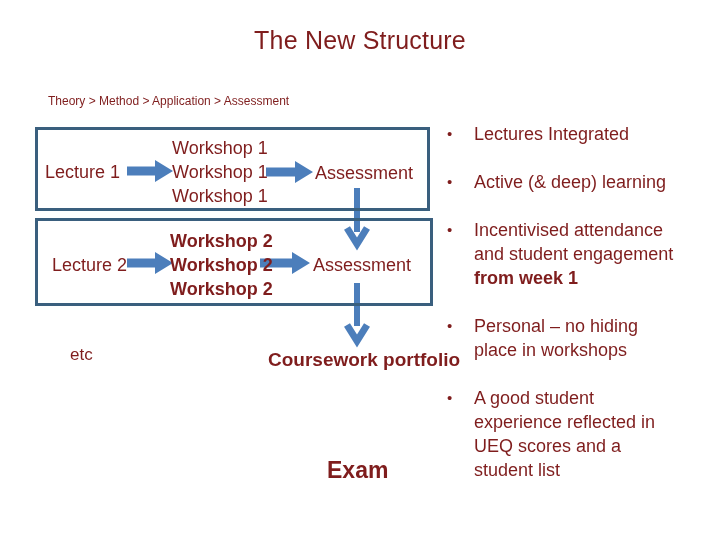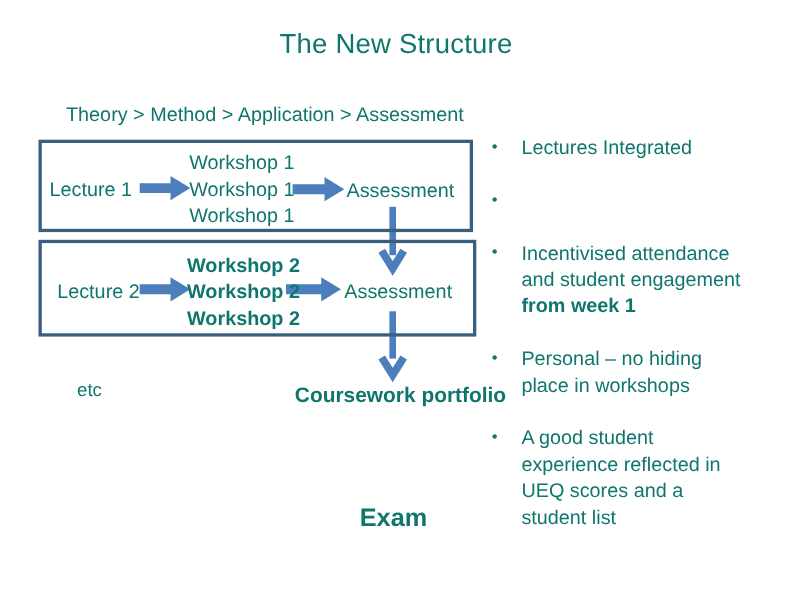--- a/index.html
+++ b/index.html
@@ -1,25 +1,25 @@
 <!DOCTYPE html>
 <html><head>
 <meta charset="utf-8">
 <style>
   html,body{margin:0;padding:0;background:#fff;}
   .slide{
     position:relative;width:720px;height:540px;background:#ffffff;
-    font-family:"Liberation Sans",sans-serif;color:#0f766e;overflow:hidden;
+    font-family:"Liberation Sans",sans-serif;color:#7f1d1d;overflow:hidden;
   }
   .abs{position:absolute;}
   .title{
     left:0;top:26px;width:100%;text-align:center;
     font-size:25px;font-weight:400;letter-spacing:0.2px;z-index:2;
   }
-  .breadcrumb{left:60px;top:94px;font-size:18px;z-index:2;}
+  .breadcrumb{left:48px;top:94px;font-size:12px;z-index:2;}
   .dg-text{font-size:18px;line-height:24px;z-index:2;white-space:nowrap;}
   .lecture-1{left:45px;top:160px;text-align:right;}
   .workshops-1{left:172px;top:136px;}
   .assessment-1{left:315px;top:161px;}
   .lecture-2{left:52px;top:253px;}
   .workshops-2{left:170px;top:229px;font-weight:bold;}
   .assessment-2{left:313px;top:253px;}
   .etc{left:70px;top:345px;font-size:17px;z-index:2;}
   .coursework{left:268px;top:349px;font-size:19px;font-weight:bold;z-index:2;white-space:nowrap;}
   .exam{left:327px;top:457px;font-size:23px;font-weight:bold;z-index:2;}
@@ -82,20 +82,23 @@
 
   <ul class="abs bullets">
     <li class="bullet">
       <span class="marker">•</span>
       <span class="btext">
         <span>Lectures Integrated</span>
       </span>
     </li>
     <li class="bullet">
       <span class="marker">•</span>
+      <span class="btext">
+        <span>Active (&amp; deep) learning</span>
+      </span>
     </li>
     <li class="bullet">
       <span class="marker">•</span>
       <span class="btext">
         <span>Incentivised attendance</span><br>
         <span>and student engagement</span><br>
         <b>from week 1</b>
       </span>
     </li>
     <li class="bullet">

